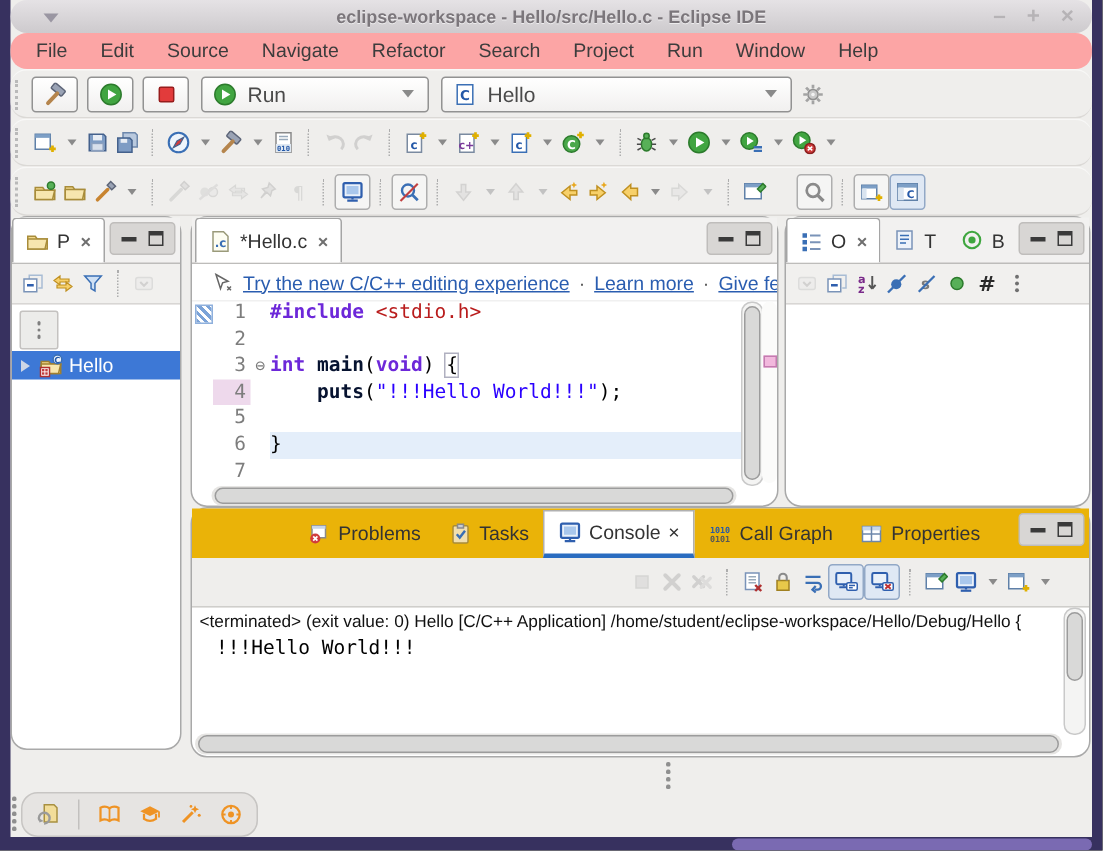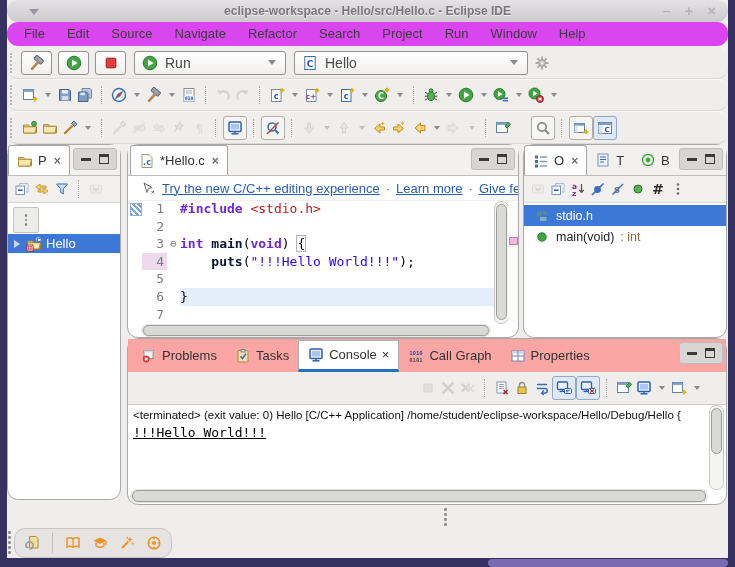--- a/index.html
+++ b/index.html
@@ -10,21 +10,21 @@
   
   .titlebar{left:7px;top:0;width:721px;height:22px;background:linear-gradient(#e5e2e5,#cdcacd);
             display:flex;align-items:center;}
   .title-text{position:absolute;left:0;right:0;text-align:center;font-size:12px;font-weight:bold;
               color:#7b767b;text-shadow:0 1px 0 rgba(255,255,255,.6);}
   .win-menu-tri{position:absolute;left:22px;top:9px;width:0;height:0;
                 border-left:5px solid transparent;border-right:5px solid transparent;border-top:6px solid #9a96a2;}
   .winctl{position:absolute;top:0;height:22px;display:flex;align-items:center;gap:14px;right:12px;}
   .winctl span{color:#b6b3b6;font-size:15px;font-weight:bold;line-height:22px;}
   
-  .menubar{left:7px;top:22px;width:721px;height:24px;background:#d946ef;display:flex;align-items:center;padding-left:6px;box-sizing:border-box;}
+  .menubar{left:7px;top:22px;width:721px;height:24px;background:#fca5a5;display:flex;align-items:center;padding-left:6px;box-sizing:border-box;}
   .menu-item{font-size:13px;color:#3c3c3c;padding:0 11px;line-height:24px;}
   
   .tbrow{left:7px;width:721px;background:#efeeec;display:flex;align-items:center;box-sizing:border-box;
          border-top:1px solid #f8f8f7;border-bottom:1px solid #dbd9d6;}
   .tb1{top:46px;height:33px;}
   .tb2{top:79px;height:32px;}
   .tb3{top:111px;height:33px;}
   .lbtn{display:flex;align-items:center;background:linear-gradient(#ffffff,#f1f0ef);
         border:1px solid #929292;border-radius:3px;height:24px;box-sizing:border-box;}
   .lbtn.sq{justify-content:center;width:31px;}
@@ -88,27 +88,27 @@
   .vscroll{background:#f4f4f3;border:1px solid #c9c9c9;border-radius:7px;}
   .vthumb{position:absolute;left:1px;right:1px;background:#d9d9d8;border:1px solid #9c9c9c;border-radius:6px;}
   .hscroll{background:#e6e5e3;}
   .hthumb{position:absolute;top:1px;bottom:1px;background:#d9d9d8;border:1px solid #9c9c9c;border-radius:7px;}
   .ovmarker{position:absolute;width:7px;height:6px;background:#f2b8dd;border:1px solid #c47bb0;}
   
   .orow{display:flex;align-items:center;gap:6px;height:21px;font-size:12.5px;color:#222;padding-left:10px;}
   .orow.selected{background:#3d78d6;color:#fff;}
   .otype{color:#8a6d3b;}
   
-  .btabbar{display:flex;align-items:center;height:33px;background:#fca5a5;padding-left:4px;position:relative;}
+  .btabbar{display:flex;align-items:center;height:33px;background:#eab308;padding-left:4px;position:relative;justify-content:center;}
   .btab{display:flex;align-items:center;gap:5px;padding:0 9px;font-size:13px;color:#333;height:32px;box-sizing:border-box;}
   .btab.active{background:#fff;border:1px solid #b0b0b0;border-bottom:3px solid #2a6cc0;}
   .ctoolbar{display:flex;align-items:center;justify-content:flex-end;height:32px;background:#efeeec;
             border-bottom:1px solid #cfcecb;padding-right:22px;}
   .con-header{font-size:11.5px;color:#111;white-space:nowrap;overflow:hidden;padding:4px 0 2px 5px;}
-  .con-out{font-family:"DejaVu Sans Mono",monospace;font-size:13px;color:#000;padding:2px 0 0 5px;white-space:pre;text-decoration:underline;}
+  .con-out{font-family:"DejaVu Sans Mono",monospace;font-size:13px;color:#000;padding:2px 0 0 16px;white-space:pre;}
   
   .sashdots{display:flex;flex-direction:column;gap:2.5px;}
   .sashdots i{width:2.5px;height:2.5px;background:#8f8f8f;border-radius:50%;}
   .statusgrp{display:flex;align-items:center;height:28px;background:#e6e4e2;border:1px solid #c7c5c3;padding:0 5px;gap:3px;}
   .sdiv{width:1px;height:20px;background:#c2c0be;margin:0 5px;}
   .sbtn{display:flex;align-items:center;justify-content:center;width:24px;height:24px;}
   .accent{background:#7a6ab2;border-radius:5px;}
 </style>
 </head>
 <body>
@@ -841,43 +841,20 @@
             <svg viewBox="0 0 16 16">
               <g fill="#707070">
                 <circle cx="8" cy="3.5" r="1.3"></circle>
                 <circle cx="8" cy="8" r="1.3"></circle>
                 <circle cx="8" cy="12.5" r="1.3"></circle>
               </g>
             </svg>
           </span>
         </span>
       </div>
-    <div id="outtree" style="padding-top:2px;">
-        <div class="orow selected">
-          <span class="ic">
-            <svg viewBox="0 0 16 16">
-              <g fill="#5a8a96">
-                <rect x="3" y="3.5" width="5" height="5"></rect>
-                <rect x="9" y="3.5" width="4" height="3"></rect>
-              </g>
-              <rect x="6" y="9" width="6.5" height="4" fill="#88aeb8"></rect>
-            </svg>
-          </span>
-          <span>stdio.h</span>
-        </div>
-        <div class="orow">
-          <span class="ic">
-            <svg viewBox="0 0 16 16">
-              <circle cx="8" cy="8" r="4.2" fill="#3fa63f" stroke="#2c7b2c"></circle>
-            </svg>
-          </span>
-          <span>main(void)</span>
-          <span class="otype"> : int</span>
-        </div>
-      </div>
   </div>
 
   <div class="abs panel" style="left:127px;top:338px;width:600px;height:167px;">
     <div class="btabbar" id="btabs">
       <span class="btab">
           <span class="ic">
             <svg viewBox="0 0 16 16">
               <rect x="3" y="2.5" width="9" height="8" fill="#fff" stroke="#8a8a8a"></rect>
               <rect x="3" y="2.5" width="9" height="2" fill="#c9d6e6"></rect>
               <circle cx="5.2" cy="11" r="3.4" fill="#d03c3c"></circle>

